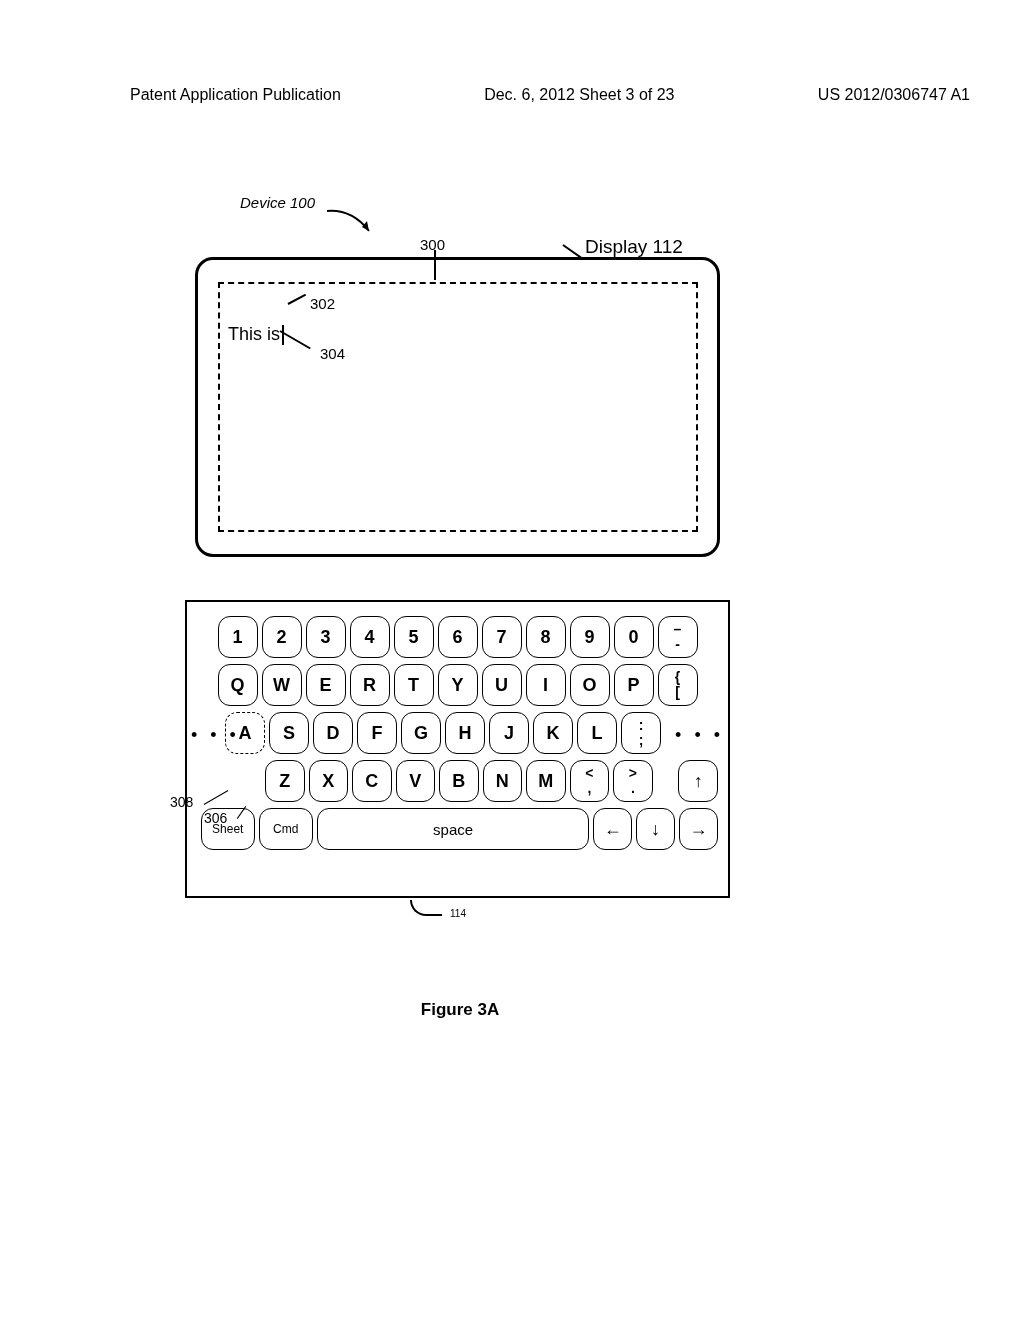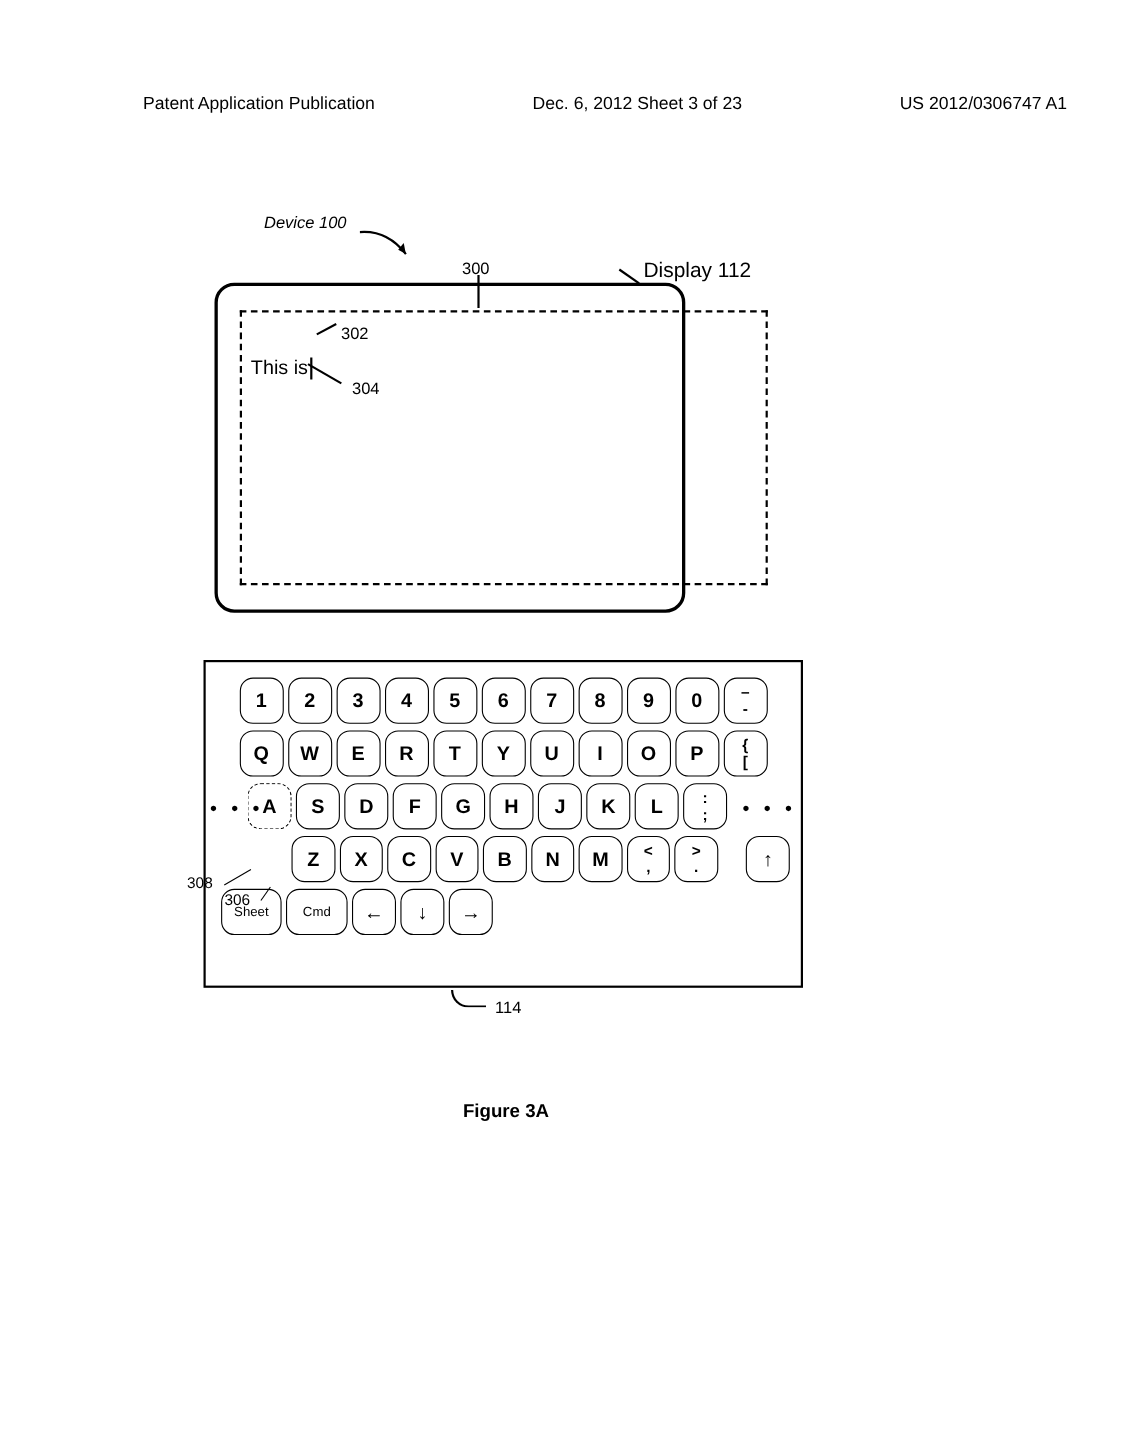--- a/index.html
+++ b/index.html
@@ -59,21 +59,21 @@
       width: 22px;
       height: 1px;
       border-top: 2px solid #000;
       transform: rotate(35deg);
       transform-origin: left;
     }
     .display-panel {
       position: absolute;
       top: 57px;
       left: 15px;
-      width: 428px;
+      width: 525px;
       height: 300px;
       border: 3px solid #000;
       border-radius: 18px;
       text-decoration: underline;
     }
     .text-area {
       position: absolute;
       top: 22px;
       left: 20px;
       width: 480px;
@@ -227,21 +227,21 @@
       left: 54px;
       width: 15px;
       height: 1px;
       border-top: 1.5px solid #000;
       transform: rotate(-55deg);
     }
     .ref-114 {
       position: absolute;
       top: 708px;
       left: 270px;
-      font-size: 15px;
+      font-size: 10px;
     }
     .ref-114-curve {
       position: absolute;
       top: 700px;
       left: 230px;
       width: 32px;
       height: 16px;
       border-bottom: 2px solid #000;
       border-left: 2px solid #000;
       border-bottom-left-radius: 18px;
@@ -362,20 +362,21 @@
           <span>&gt;</span>
           <span>.</span>
         </div>
       <div style="width:18px"></div>
       <div class="key">↑</div>
     </div>
 
     <div class="kb-row" style="justify-content:flex-start;padding-left:4px;">
       <div class="key key-option">Sheet</div>
       <div class="key key-cmd">Cmd</div>
+      <div class="key key-space">space</div>
       <div class="key">←</div>
       <div class="key">↓</div>
       <div class="key">→</div>
     </div>
   </div>
 
   <span class="ref-308">308</span>
   <div class="ref-308-line"></div>
   <span class="ref-306">306</span>
   <div class="ref-306-line"></div>

